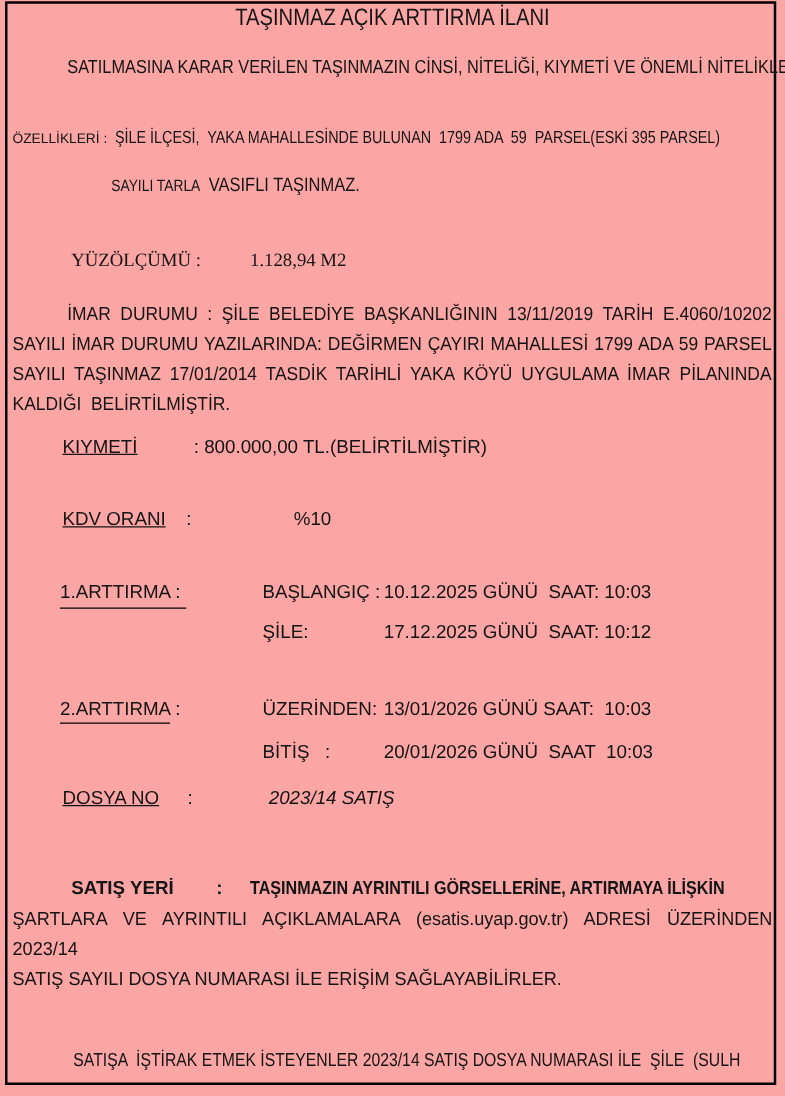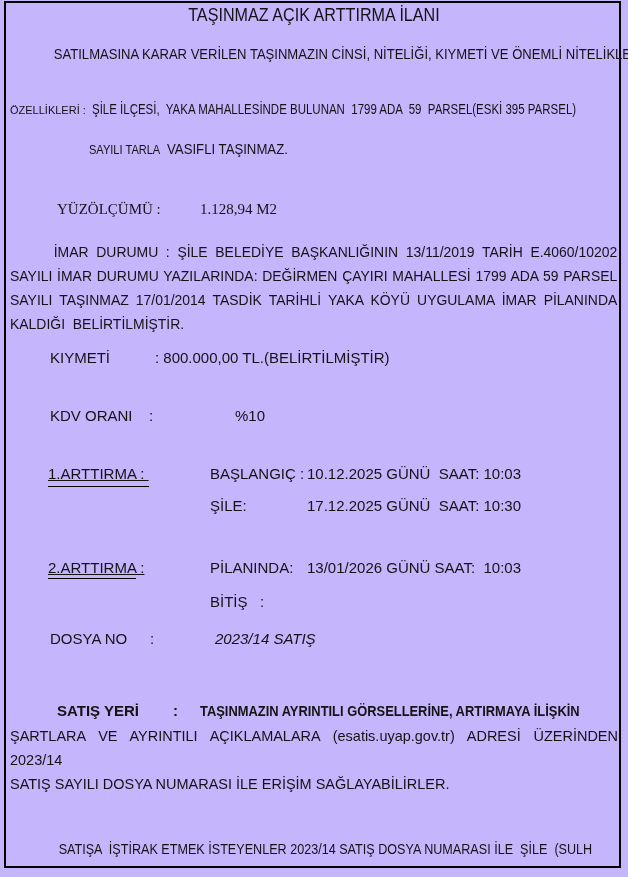--- a/index.html
+++ b/index.html
@@ -1,17 +1,17 @@
 <!DOCTYPE html>
 <html><head>
 <meta charset="utf-8">
 <style>
   html, body { margin:0; padding:0; background:#ffffff; }
   .page {
-    position:relative; width:628px; height:877px; background:#c4b5fd;
+    position:relative; width:628px; height:877px; background:#fca5a5;
     font-family:"Liberation Sans", sans-serif; color:#141414;
     overflow:hidden;
   }
   .frame {
     position:absolute; left:4px; top:1px; width:613px; height:863px;
     border:2px solid #000000;
   }
   .content { position:absolute; left:10px; top:0; width:608px; height:877px; }
 
   .row { position:absolute; left:0; width:608px; font-size:15px; line-height:20px; white-space:pre; }
@@ -47,21 +47,21 @@
   .kiymeti-row { top:348px; }
   .kdv-row     { top:406px; }
   .a1r1-row    { top:464px; }
   .a1r2-row    { top:496px; }
   .a2r1-row    { top:558px; }
   .a2r2-row    { top:592px; }
   .dosya-row   { top:629px; }
 
   .u { border-bottom:1px solid #000; padding-bottom:2px; }
 
-  .c38 {left:38px;text-decoration:underline;} .c40 {left:40px;} .c47 {left:47px;}
+  .c38 {left:38px;} .c40 {left:40px;text-decoration:underline;} .c47 {left:47px;}
   .c139{left:139px;} .c140{left:140px;} .c145{left:145px;}
   .c163{left:163px;} .c190{left:190px;} .c200{left:200px;}
   .c205{left:205px;font-style:italic;} .c225{left:225px;text-align:center;} .c297{left:297px;}
 
   .sy1-row { top:701px;font-weight:bold; }
   .sy1-rest { transform:scaleX(0.86); }
   .sy-rest-block {
     position:absolute; top:724px; left:0; width:630px;
     font-size:15px; line-height:24px;
     transform:scaleX(0.965); transform-origin:0 0;
@@ -110,30 +110,31 @@
       <span class="col c225">%10</span>
     </div>
 
     <div class="row a1r1-row">
       <span class="col c38 u">1.ARTTIRMA : </span>
       <span class="col c200">BAŞLANGIÇ :</span>
       <span class="col c297">10.12.2025 GÜNÜ  SAAT: 10:03</span>
     </div>
     <div class="row a1r2-row">
       <span class="col c200">ŞİLE:</span>
-      <span class="col c297">17.12.2025 GÜNÜ  SAAT: 10:30</span>
+      <span class="col c297">17.12.2025 GÜNÜ  SAAT: 10:12</span>
     </div>
 
     <div class="row a2r1-row">
       <span class="col c38"><span class="u">2.ARTTIRMA</span><span> :</span></span>
-      <span class="col c200">PİLANINDA:</span>
+      <span class="col c200">ÜZERİNDEN:</span>
       <span class="col c297">13/01/2026 GÜNÜ SAAT:  10:03</span>
     </div>
     <div class="row a2r2-row">
       <span class="col c200">BİTİŞ   :</span>
+      <span class="col c297">20/01/2026 GÜNÜ  SAAT  10:03</span>
     </div>
 
     <div class="row dosya-row">
       <span class="col c40">DOSYA NO</span>
       <span class="col c140">:</span>
       <span class="col c205">2023/14 SATIŞ</span>
     </div>
 
     <div class="row sy1-row">
       <span class="col c47">SATIŞ YERİ</span>

